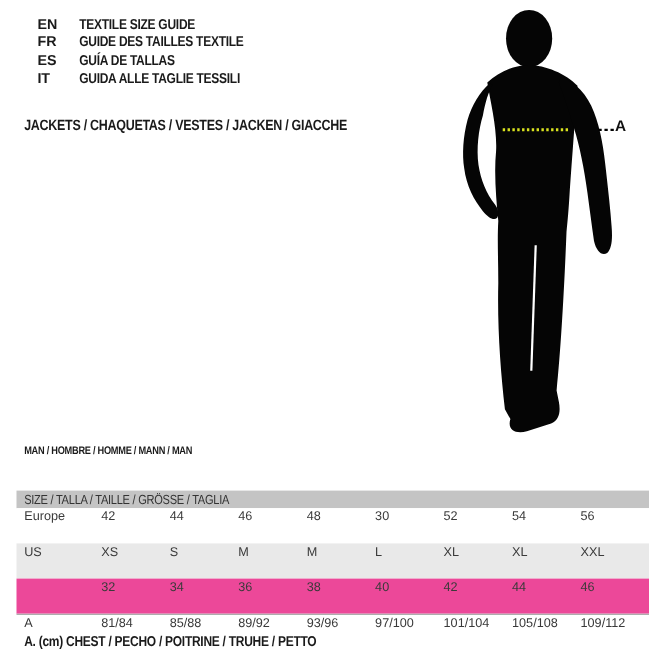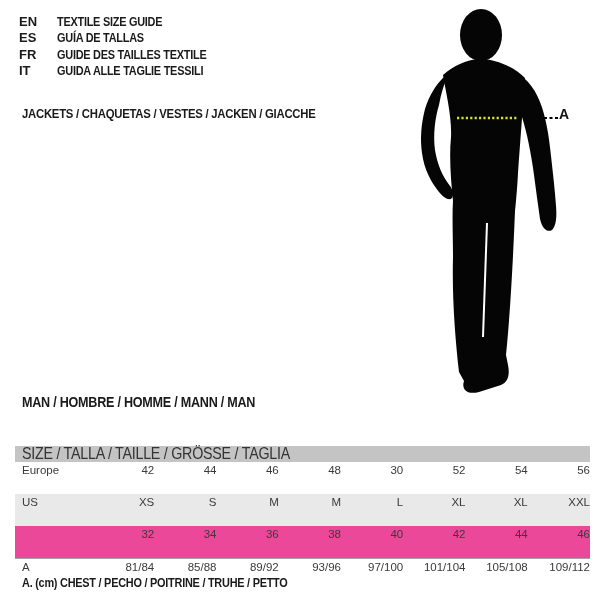--- a/index.html
+++ b/index.html
@@ -4,64 +4,64 @@
 <style>
   html,body{margin:0;padding:0;}
   body{
     width:600px;height:600px;position:relative;background:#ffffff;
     font-family:"Liberation Sans","DejaVu Sans",sans-serif;color:#1a1a1a;
     overflow:hidden;
   }
   .cond{display:inline-block;transform:scaleX(0.84);transform-origin:0 50%;letter-spacing:-0.3px;}
 
   
-  .lang-block{position:absolute;left:19px;top:14px;}
+  .lang-block{position:absolute;left:34px;top:14px;}
   .lang-row{display:flex;height:16.4px;line-height:16.4px;font-weight:700;font-size:13px;}
   .lang-code{width:38px;flex:0 0 38px;}
   .lang-label{white-space:nowrap;}
 
   
   .cat-block{position:absolute;left:22px;top:105px;}
   .cat-line{height:18px;line-height:18px;font-weight:700;font-size:13.5px;white-space:nowrap;}
 
   
   .figure-wrap{position:absolute;left:395px;top:5px;width:170px;height:400px;}
   .measure-a{position:absolute;left:559px;top:106px;font-size:14px;font-weight:600;color:#111;}
 
   
-  .man-heading{position:absolute;left:22px;top:393px;font-weight:700;font-size:15px;white-space:nowrap;}
+  .man-heading{position:absolute;left:22px;top:405px;font-weight:700;font-size:10px;white-space:nowrap;}
 
   
   .size-table{position:absolute;left:15px;top:446px;width:575px;font-size:11.5px;color:#3a3a3a;}
   .t-head{height:16px;line-height:16px;background:#c4c4c4;color:#333;padding-left:7px;
-          font-size:17px;white-space:nowrap;}
+          font-size:12px;white-space:nowrap;}
   .t-row{display:flex;height:32px;line-height:16px;background:#ffffff;}
   .t-row.shaded{background:#e9e9e9;}
   .t-row.rule-top{border-top:1px solid #a5a5a5;}
   .t-label{flex:0 0 70px;width:70px;padding-left:7px;text-align:left;}
-  .t-cell{flex:1 1 0;text-align:right;}
+  .t-cell{flex:1 1 0;text-align:left;}
 
   
   .footnote{position:absolute;left:22px;top:575px;font-weight:700;font-size:13px;white-space:nowrap;}
 </style>
 </head>
 <body>
 
 <div class="lang-block">
     <div class="lang-row">
       <span class="lang-code">EN</span>
       <span class="lang-label cond">TEXTILE SIZE GUIDE</span>
     </div>
     <div class="lang-row">
+      <span class="lang-code">FR</span>
+      <span class="lang-label cond">GUIDE DES TAILLES TEXTILE</span>
+    </div>
+    <div class="lang-row">
       <span class="lang-code">ES</span>
       <span class="lang-label cond">GUÍA DE TALLAS</span>
-    </div>
-    <div class="lang-row">
-      <span class="lang-code">FR</span>
-      <span class="lang-label cond">GUIDE DES TAILLES TEXTILE</span>
     </div>
     <div class="lang-row">
       <span class="lang-code">IT</span>
       <span class="lang-label cond">GUIDA ALLE TAGLIE TESSILI</span>
     </div>
   </div>
 
 <div class="cat-block">
     <div class="cat-line"><span class="cond">JACKETS / CHAQUETAS / VESTES / JACKEN / GIACCHE</span></div>
   </div>
@@ -124,21 +124,21 @@
         <div class="t-label">Europe</div>
         <div class="t-cell">42</div>
         <div class="t-cell">44</div>
         <div class="t-cell">46</div>
         <div class="t-cell">48</div>
         <div class="t-cell">30</div>
         <div class="t-cell">52</div>
         <div class="t-cell">54</div>
         <div class="t-cell">56</div>
       </div>
-      <div class="t-row shaded" style="background: rgb(233, 233, 233); gap: 32px;">
+      <div class="t-row shaded" style="background: rgb(233, 233, 233);">
         <div class="t-label">US</div>
         <div class="t-cell">XS</div>
         <div class="t-cell">S</div>
         <div class="t-cell">M</div>
         <div class="t-cell">M</div>
         <div class="t-cell">L</div>
         <div class="t-cell">XL</div>
         <div class="t-cell">XL</div>
         <div class="t-cell">XXL</div>
       </div>

